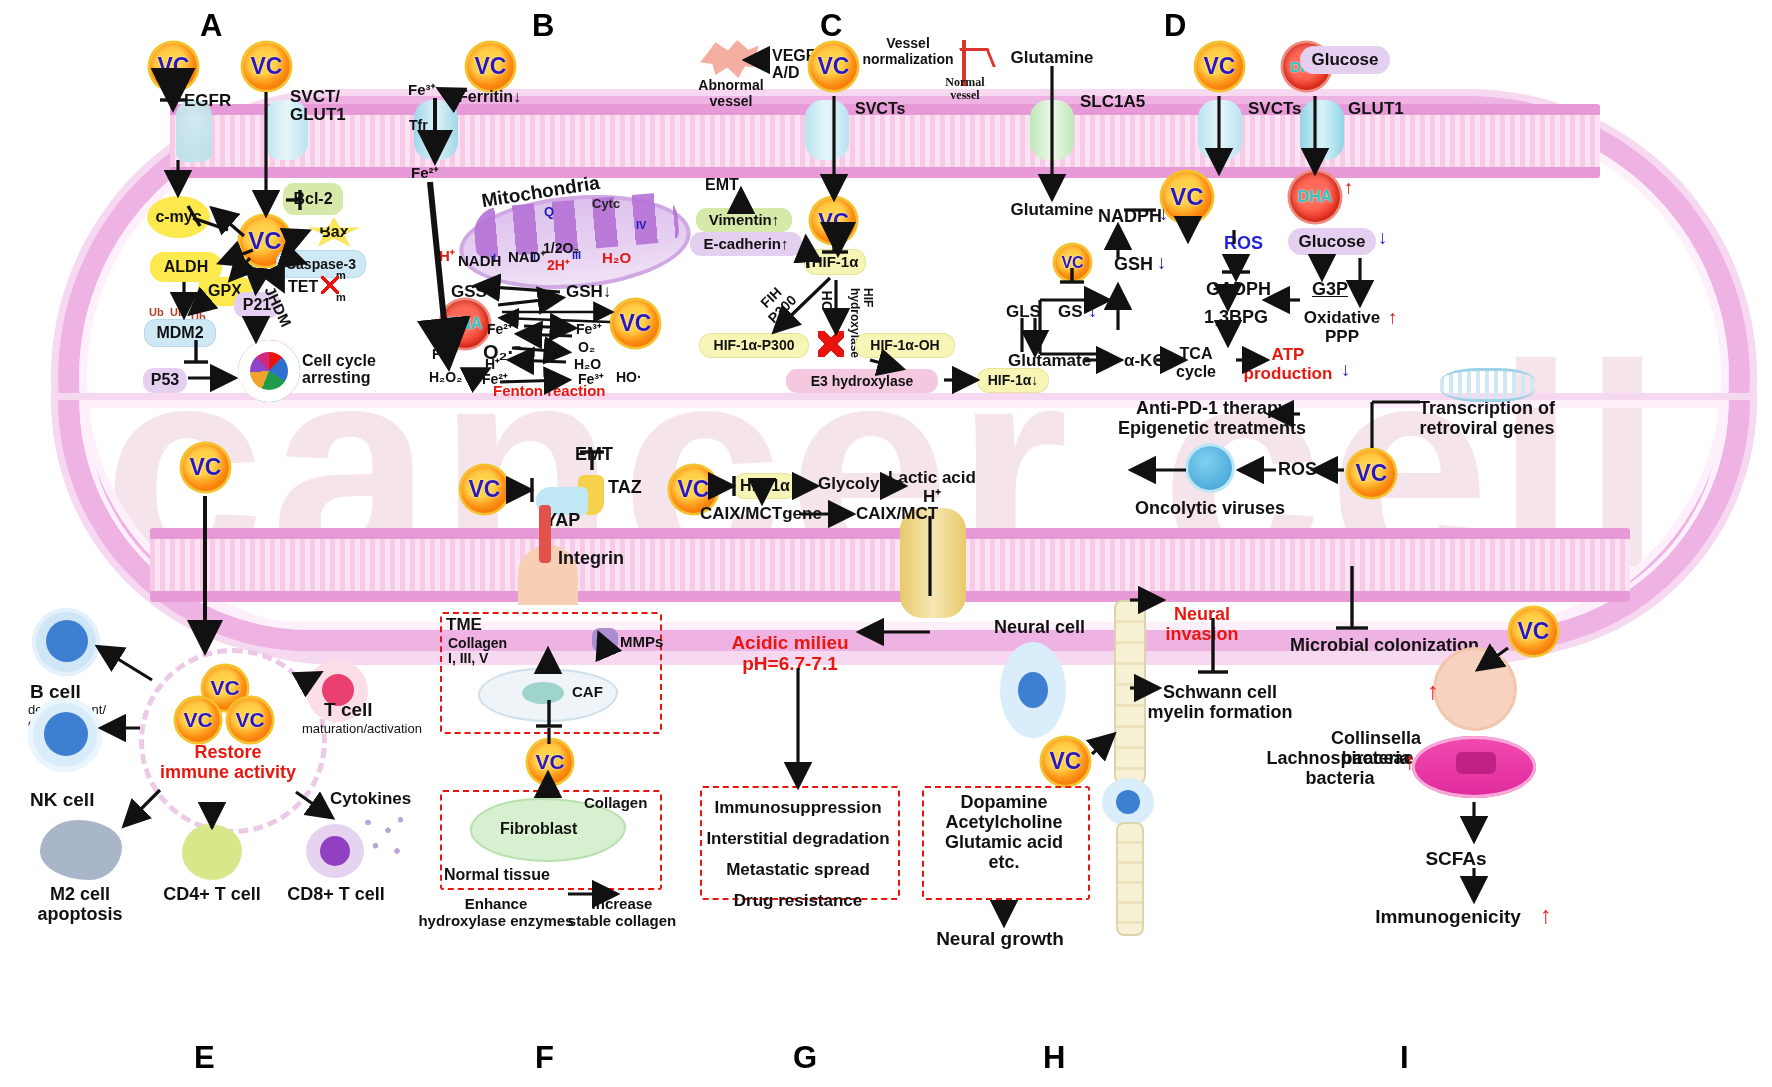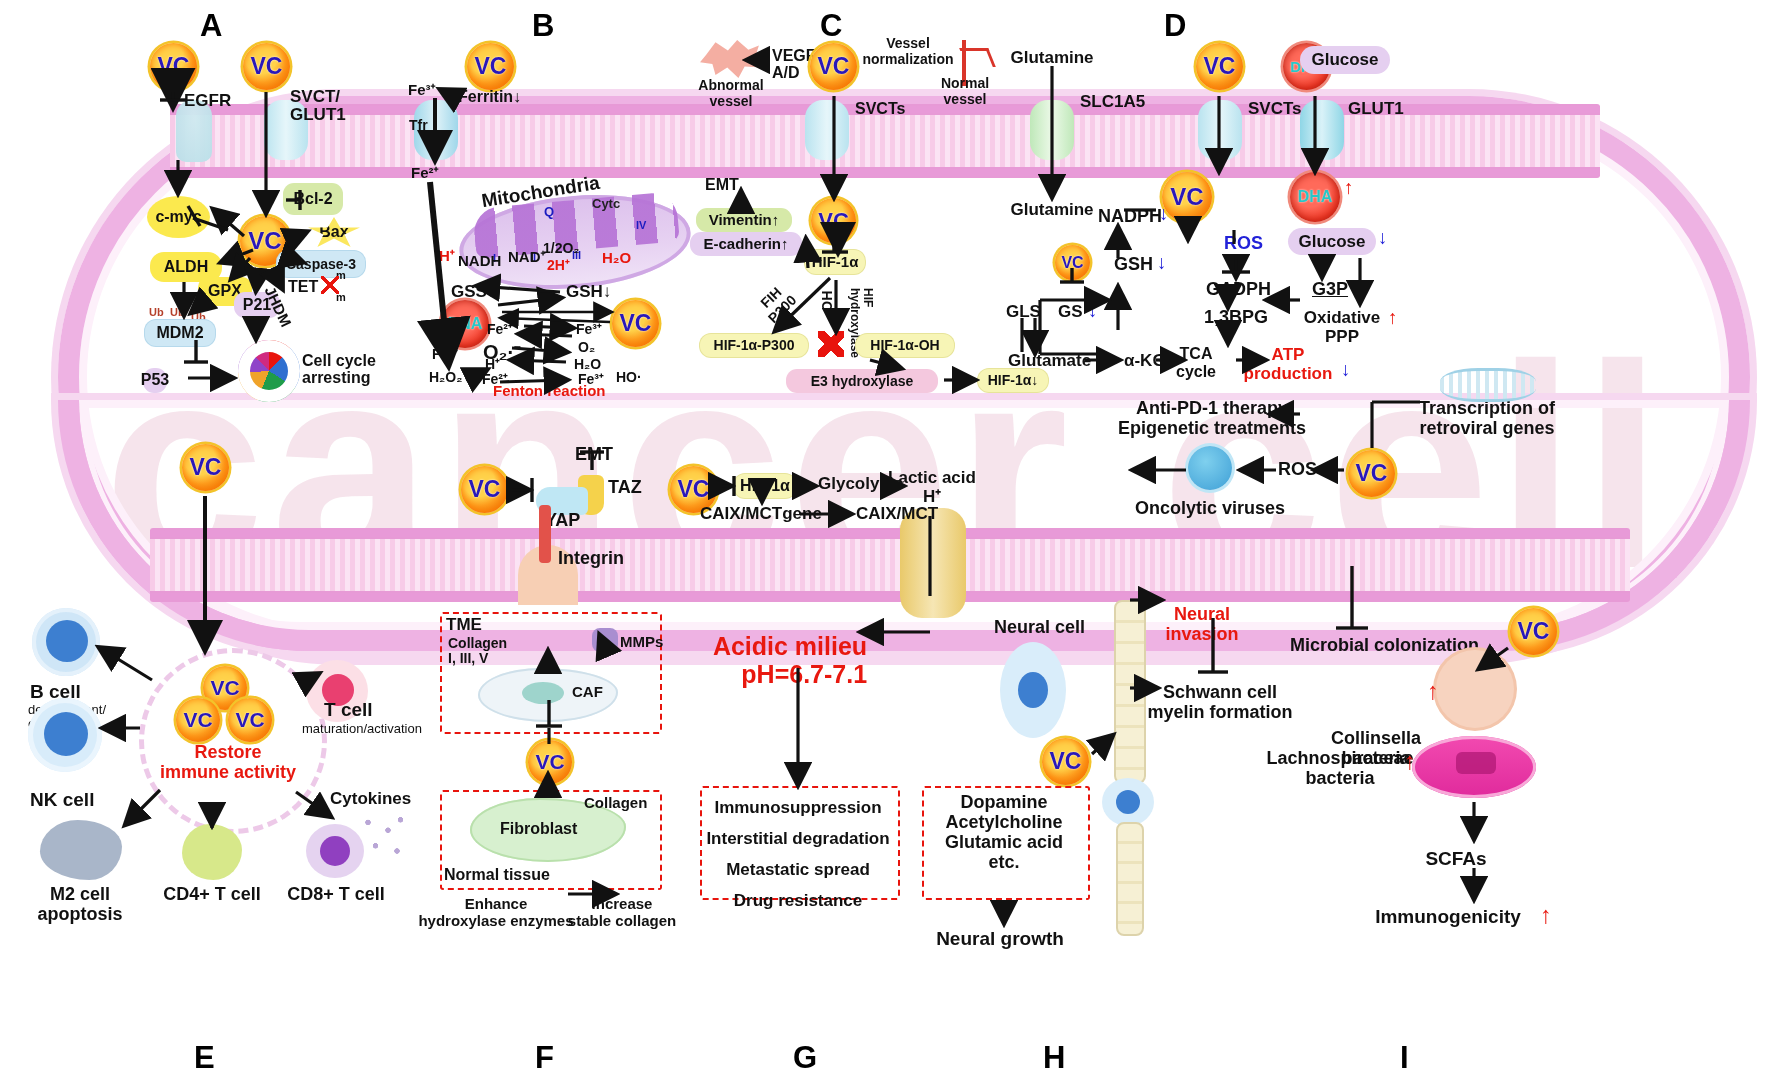--- a/index.html
+++ b/index.html
@@ -124,21 +124,21 @@
 
   <div class="pill ylw2" style="left:150px;top:252px;width:72px;height:30px;font-size:16px;border-radius:14px;">ALDH</div>
   <div class="pill ylw2" style="left:198px;top:277px;width:54px;height:29px;font-size:16px;border-radius:10px;">GPX</div>
   <div class="pill prp" style="left:234px;top:292px;width:46px;height:26px;font-size:16px;">P21</div>
   <div class="lb" style="left:276px;top:284px;font-size:15px;transform:rotate(65deg);transform-origin:left top;">JHDM</div>
 
   <div class="lb sm" style="left:149px;top:307px;color:#b5402a;">Ub</div>
   <div class="lb sm" style="left:170px;top:307px;color:#b5402a;">Ub</div>
   <div class="lb sm" style="left:191px;top:312px;color:#b5402a;">Ub</div>
   <div class="pill blu" style="left:145px;top:320px;width:70px;height:26px;font-size:16px;">MDM2</div>
-  <div class="pill prp" style="left:143px;top:368px;width:24px;height:25px;font-size:16px;">P53</div>
+  <div class="pill prp" style="left:143px;top:368px;width:44px;height:25px;font-size:16px;">P53</div>
 
   <div style="position:absolute;left:238px;top:340px;width:62px;height:62px;border-radius:50%;
        background:conic-gradient(#e8140d 0 12%,#2f6fd0 12% 34%,#1f9c4a 34% 56%,#f0a32a 56% 74%,#8f44c9 74% 88%,#d02a80 88% 100%);
        box-shadow:inset 0 0 0 12px #fff;"></div>
   <div class="lb" style="left:302px;top:352px;font-size:16px;">Cell cycle
 arresting</div>
 
   <div class="vc" style="left:467px;top:43px;width:47px;height:47px;font-size:23px;">VC</div>
   <div class="lb" style="left:408px;top:82px;font-size:15px;">Fe³⁺</div>
   <div class="lb" style="left:458px;top:88px;font-size:16px;">Ferritin↓</div>
@@ -185,21 +185,21 @@
       clip-path:polygon(10% 40%,25% 10%,45% 30%,60% 5%,78% 28%,95% 18%,88% 50%,100% 70%,72% 68%,62% 95%,44% 70%,25% 88%,20% 62%,0 58%);opacity:.85;"></div>
   <div class="lbc" style="left:731px;top:78px;font-size:14px;">Abnormal
 vessel</div>
   <div class="lb" style="left:772px;top:47px;font-size:16px;">VEGF
 A/D</div>
   <div class="vc" style="left:810px;top:43px;width:47px;height:47px;font-size:23px;">VC</div>
   <div class="lbc" style="left:908px;top:36px;font-size:14px;">Vessel
 normalization</div>
   <div style="position:absolute;left:962px;top:40px;width:4px;height:46px;background:#d9352a;"></div>
   <div style="position:absolute;left:963px;top:48px;width:26px;height:16px;border-top:3px solid #d9352a;border-right:3px solid #d9352a;transform:skewX(22deg);"></div>
-  <div class="lbc" style="left:965px;top:76px;font-size:14px;">Normal
+  <div class="lbc" style="left:965px;top:76px;font-size:12px;font-family:Liberation Serif, serif;">Normal
 vessel</div>
   <div class="lb" style="left:855px;top:100px;font-size:16px;">SVCTs</div>
 
   <div class="lb" style="left:705px;top:176px;font-size:16px;">EMT</div>
   <div class="pill grn" style="left:696px;top:208px;width:96px;height:24px;font-size:15px;">Vimentin↑</div>
   <div class="pill prp" style="left:690px;top:232px;width:112px;height:24px;font-size:15px;">E-cadherin↑</div>
   <div class="vc" style="left:811px;top:198px;width:45px;height:45px;font-size:22px;">VC</div>
   <div class="pill yell" style="left:805px;top:250px;width:60px;height:24px;font-size:15px;">HIF-1α</div>
   <div class="lbc" style="left:777px;top:288px;font-size:14px;transform:translateX(-50%) rotate(-44deg);">FIH
 P300</div>
@@ -343,21 +343,21 @@
 stable collagen</div>
 
   <div class="vc" style="left:670px;top:466px;width:47px;height:47px;font-size:23px;">VC</div>
   <div class="pill yell" style="left:734px;top:474px;width:62px;height:24px;font-size:16px;">HIF-1α</div>
   <div class="lb" style="left:818px;top:475px;font-size:17px;">Glycolysis</div>
   <div class="lbc" style="left:932px;top:468px;font-size:17px;">Lactic acid
 H⁺</div>
   <div class="lb" style="left:700px;top:505px;font-size:17px;">CAIX/MCTgene</div>
   <div class="lb" style="left:856px;top:505px;font-size:17px;">CAIX/MCT</div>
 
-  <div class="lbc red" style="left:790px;top:632px;font-size:25px;text-align:right;">Acidic milieu
+  <div class="lbc red" style="left:790px;top:632px;font-size:19px;">Acidic milieu
 pH=6.7-7.1</div>
 
   <div class="dbox" style="left:700px;top:786px;width:196px;height:110px;"></div>
   <div class="lbc" style="left:798px;top:798px;font-size:17px;">Immunosuppression</div>
   <div class="lbc" style="left:798px;top:829px;font-size:17px;">Interstitial degradation</div>
   <div class="lbc" style="left:798px;top:860px;font-size:17px;">Metastatic spread</div>
   <div class="lbc" style="left:798px;top:891px;font-size:17px;">Drug resistance</div>
 
   <div class="lb" style="left:994px;top:618px;font-size:18px;">Neural cell</div>
   <div class="cellblob" style="left:1000px;top:642px;width:66px;height:96px;background:#d9edfa;border-radius:50%;"></div>

